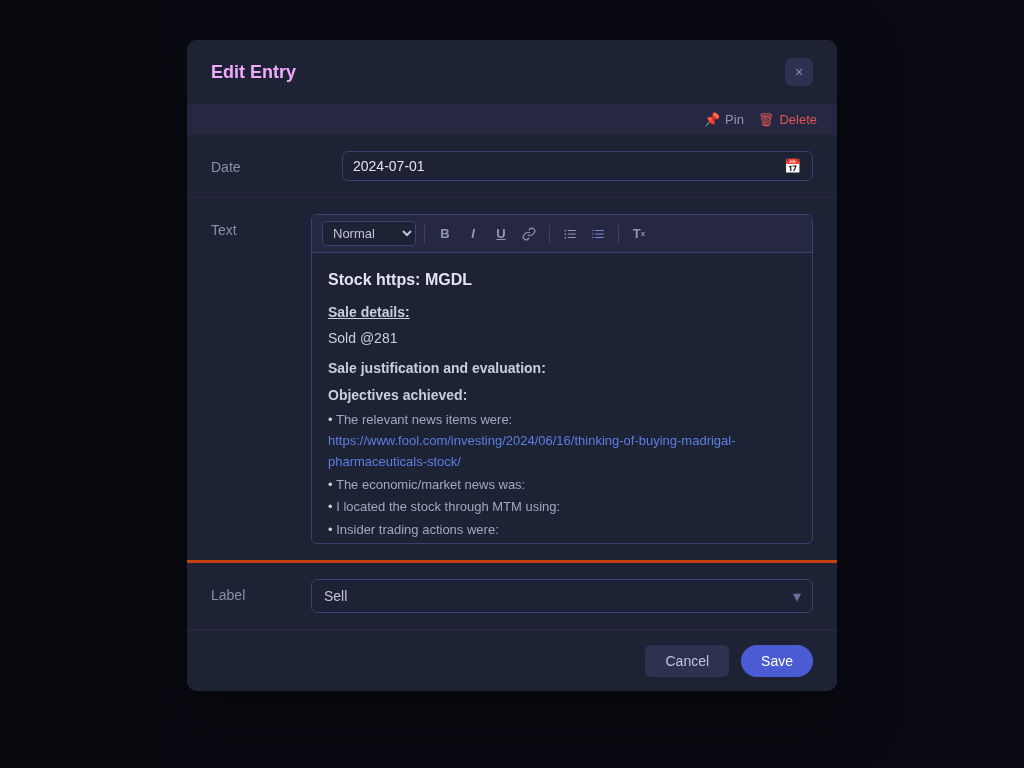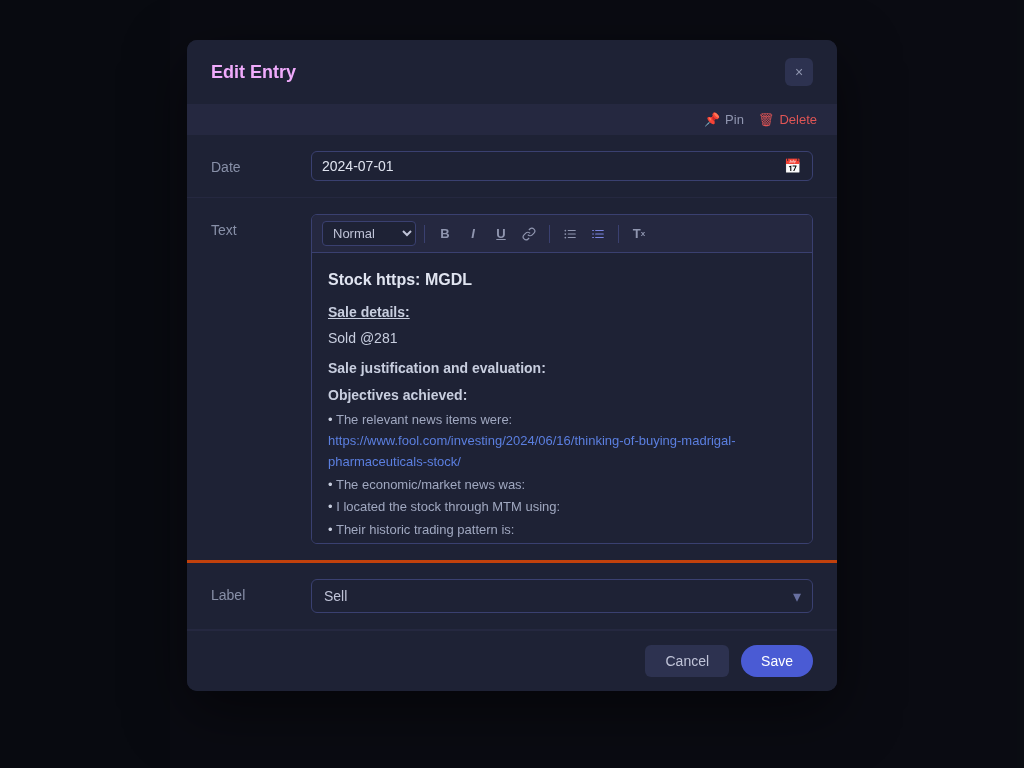--- a/index.html
+++ b/index.html
@@ -138,20 +138,21 @@
       gap: 10px;
     }
     .date-input-row {
       display: flex;
       align-items: center;
       background: transparent;
       border: 1px solid #3a4070;
       border-radius: 6px;
       padding: 6px 10px;
       gap: 8px;
+      margin-left: 31px;
     }
     .date-input {
       background: transparent;
       border: none;
       color: #e0e4f0;
       font-size: 14px;
       outline: none;
       flex: 1;
     }
     .date-icon {
@@ -460,20 +461,21 @@
           <div class="editor-content" contenteditable="true" style="">
             <h2>Stock https: MGDL</h2>
             <span class="underline-heading">Sale details:</span>
             <span class="sold-price">Sold @281</span>
             <span class="section-heading">Sale justification and evaluation:</span>
             <span class="section-heading">Objectives achieved:</span>
             <ul>
               <li>The relevant news items were: <a href="#">https://www.fool.com/investing/2024/06/16/thinking-of-buying-madrigal-pharmaceuticals-stock/</a></li>
               <li>The economic/market news was:</li>
               <li>I located the stock through MTM using:</li>
+              <li>Insider trading actions were:</li>
               <li>Their historic trading pattern is:</li>
 
             </ul>
           </div>
         </div>
       </div>
 
       <div class="field-row">
         <div class="field-label">Label</div>
         <div class="field-content">

